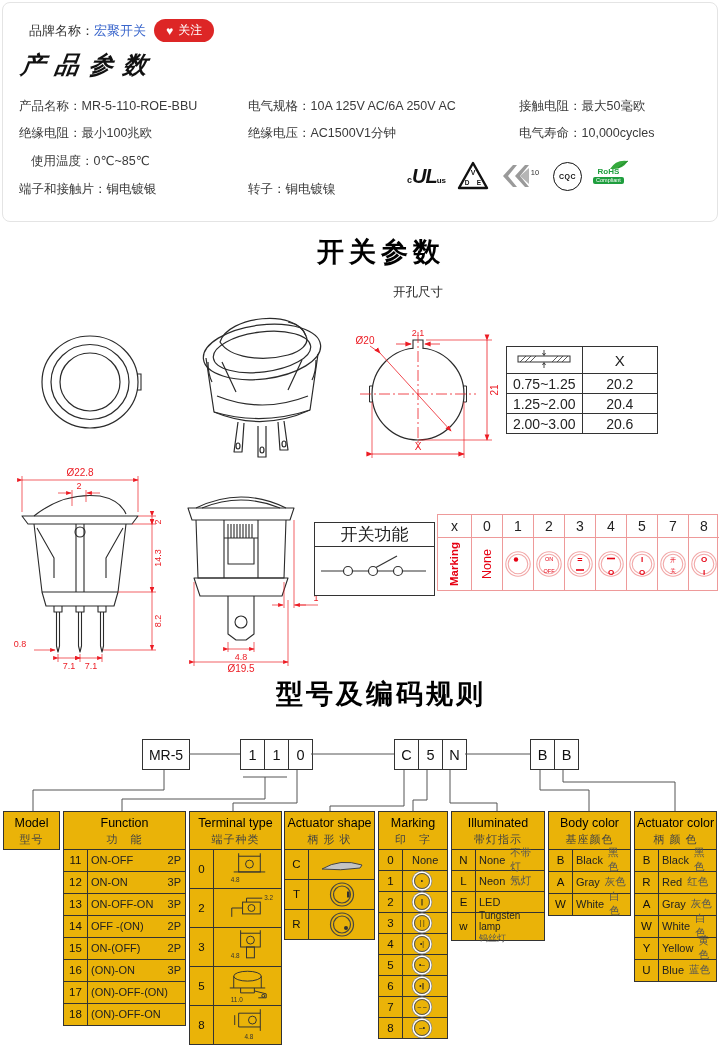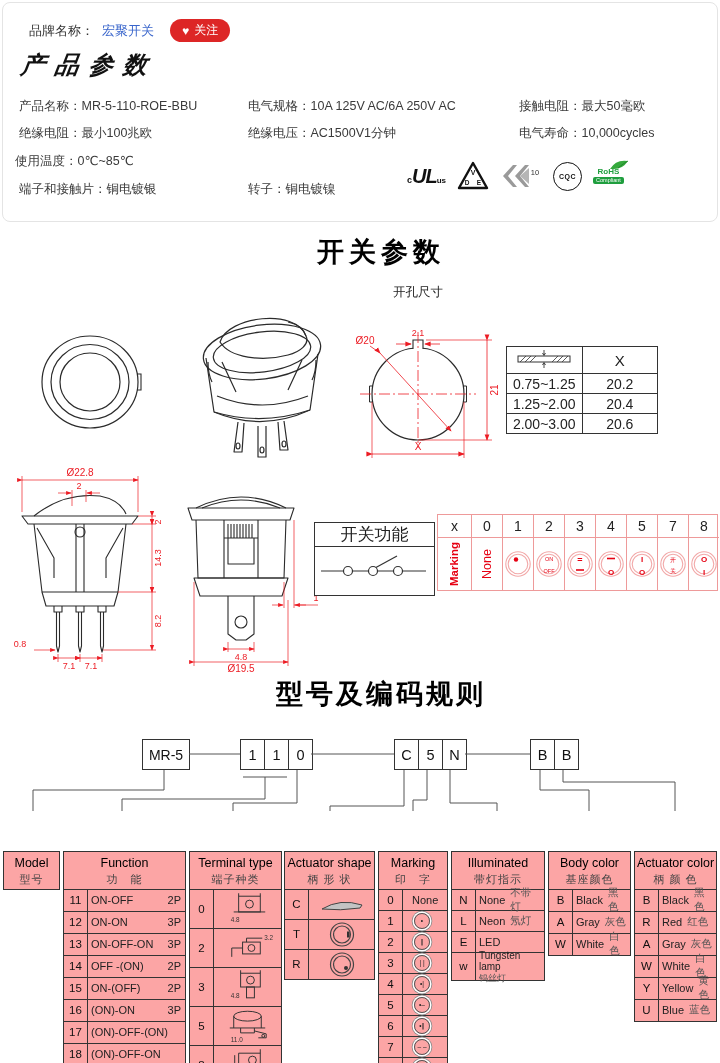--- a/index.html
+++ b/index.html
@@ -1,21 +1,21 @@
 <!DOCTYPE html>
 <html><head>
 <meta charset="utf-8">
 <style>
   html,body{margin:0;padding:0;background:#fff;}
   #page{position:relative;width:720px;height:1063px;background:#fff;overflow:hidden;
         font-family:"Liberation Sans","DejaVu Sans",sans-serif;color:#333;}
   .abs{position:absolute;}
   
   .card{position:absolute;left:2px;top:2px;width:714px;height:218px;border:1px solid #e4e4e4;border-radius:8px;background:#fff;}
-  .brandrow{position:absolute;left:26px;top:16px;font-size:13px;color:#333;display:flex;align-items:center;gap:16px;}
+  .brandrow{position:absolute;left:26px;top:16px;font-size:13px;color:#333;display:flex;align-items:center;gap:8px;}
   .brandlink{color:#3a66cc;cursor:pointer;}
   .followbtn{display:inline-flex;align-items:center;gap:5px;background:#dd2626;color:#fff;
              border:none;border-radius:12px;height:23px;padding:0 12px;font-size:12px;cursor:pointer;}
   .ptitle{position:absolute;left:18px;top:46px;font-family:"Liberation Serif","DejaVu Serif",serif;
           font-style:italic;font-weight:bold;font-size:24px;letter-spacing:10px;color:#111;transform:skewX(-8deg);}
   .spec{position:absolute;font-size:12.5px;color:#3a3a3a;white-space:nowrap;}
   .certs{position:absolute;left:404px;top:158px;display:flex;align-items:center;gap:11px;}
   .ulmark{display:flex;align-items:flex-end;color:#111;}
   .ulmark .c{font-size:9px;font-weight:bold;}
   .ulmark .ul{font-size:20px;font-weight:900;font-style:italic;line-height:0.9;letter-spacing:-1px;}
@@ -44,21 +44,21 @@
   .mkt>div:nth-child(9n){border-right:none;}
   .mkt>div:nth-child(n+10){border-bottom:none;}
   .mkh{font-size:14px;color:#222;}
   .rot{transform:rotate(-90deg);color:#e60012;font-size:11.5px;white-space:nowrap;}
   
   .cbox{position:absolute;display:flex;border:1px solid #333;background:#fff;height:29px;}
   .ccell{width:23px;display:flex;align-items:center;justify-content:center;font-size:14.5px;color:#111;border-right:1px solid #333;}
   .ccell:last-child{border-right:none;}
   .cone{width:46px;display:flex;align-items:center;justify-content:center;font-size:14px;color:#111;}
   
-  .btable{position:absolute;border:1px solid #333;background:#fca5a5;box-sizing:border-box;margin-top:40px;}
+  .btable{position:absolute;border:1px solid #333;background:#eab308;box-sizing:border-box;}
   .bhead{border-bottom:1px solid #333;text-align:center;padding:3px 0 2px 0;line-height:1.35;}
   .ben{font-size:12.5px;color:#000;display:block;}
   .bcn{font-size:11px;color:#444;display:block;letter-spacing:1px;}
   .brow{display:flex;border-bottom:1px solid #333;align-items:stretch;}
   .brow:last-child{border-bottom:none;}
   .bcode{width:23px;border-right:1px solid #333;display:flex;align-items:center;justify-content:center;font-size:11.5px;color:#111;flex:none;}
   .bval{flex:1;display:flex;align-items:center;padding:0 3px;font-size:11px;color:#222;min-width:0;}
   .p{margin-left:auto;padding-right:1px;}
   .cnv{margin-left:5px;color:#555;font-size:10.5px;}
   .mc{display:inline-block;width:14px;height:14px;border:1px solid #555;border-radius:50%;
@@ -83,21 +83,21 @@
       </button>
     </div>
     <div class="ptitle">产品参数</div>
 
     <div class="spec" style="left:16px;top:95px"><span>产品名称：</span><span>MR-5-110-ROE-BBU</span></div>
     <div class="spec" style="left:245px;top:95px"><span>电气规格：</span><span>10A 125V AC/6A 250V AC</span></div>
     <div class="spec" style="left:516px;top:95px"><span>接触电阻：</span><span>最大50毫欧</span></div>
     <div class="spec" style="left:16px;top:122px"><span>绝缘电阻：</span><span>最小100兆欧</span></div>
     <div class="spec" style="left:245px;top:122px"><span>绝缘电压：</span><span>AC1500V1分钟</span></div>
     <div class="spec" style="left:516px;top:122px"><span>电气寿命：</span><span>10,000cycles</span></div>
-    <div class="spec" style="left:12px;top:150px"><span>使用温度：</span><span>0℃~85℃</span></div>
+    <div class="spec" style="left:28px;top:150px"><span>使用温度：</span><span>0℃~85℃</span></div>
     <div class="spec" style="left:16px;top:178px"><span>端子和接触片：</span><span>铜电镀银</span></div>
     <div class="spec" style="left:245px;top:178px"><span>转子：</span><span>铜电镀镍</span></div>
 
     <div class="certs">
       <span class="ulmark">
         <span class="c">c</span>
           <span class="ul">UL</span>
           <span class="us">us</span>
       </span>
       <svg width="32" height="30" viewBox="0 0 32 30">

